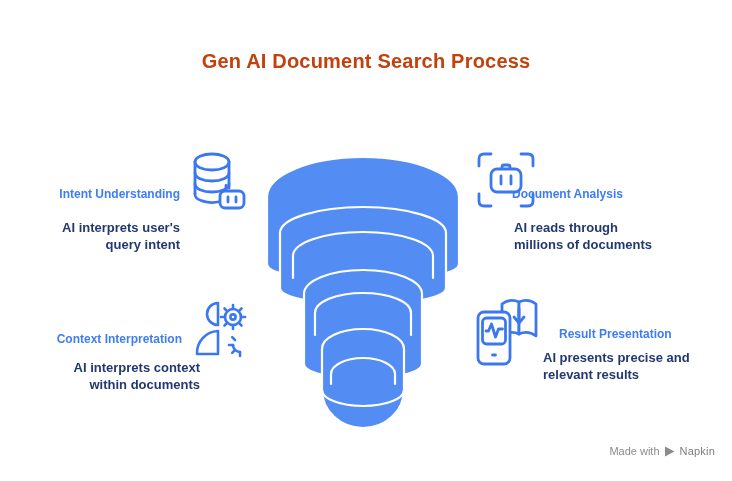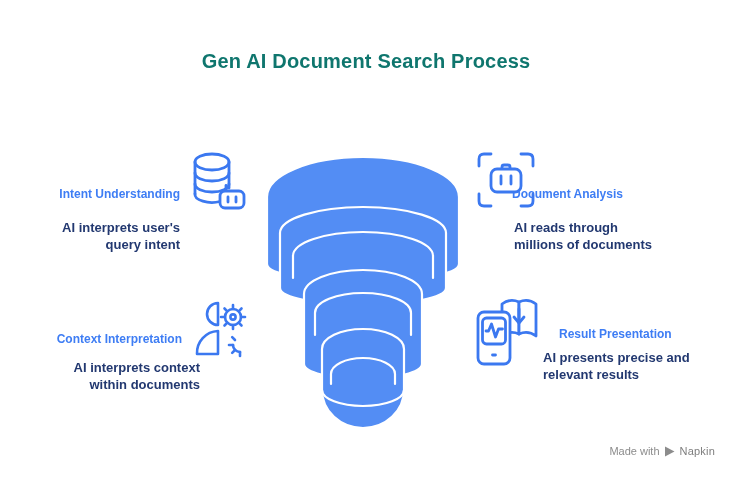--- a/index.html
+++ b/index.html
@@ -7,21 +7,21 @@
     width:732px; height:481px;
     background:#ffffff;
     font-family:"Liberation Sans", sans-serif;
     position:relative;
     overflow:hidden;
   }
   .title {
     position:absolute; top:50px; left:0; width:732px;
     text-align:center;
     font-size:20px; font-weight:700; letter-spacing:.2px;
-    color:#0f766e;
+    color:#c2410c;
   }
   .item-heading {
     position:absolute;
     font-size:12px; font-weight:700;
     color:#3E7DF4;
   }
   .item-body {
     position:absolute;
     font-size:13px; font-weight:700;
     color:#223870;

